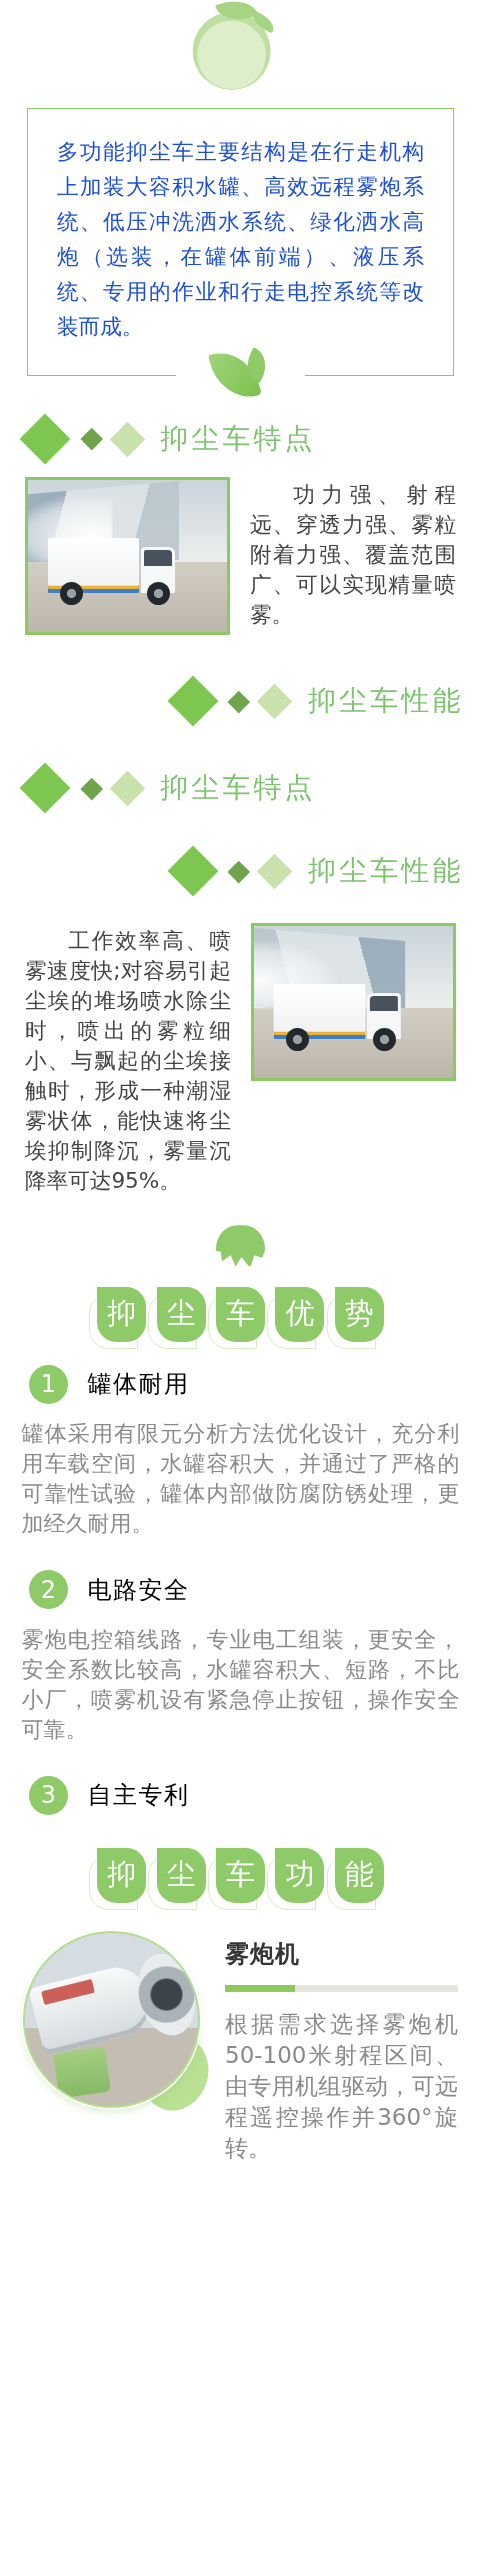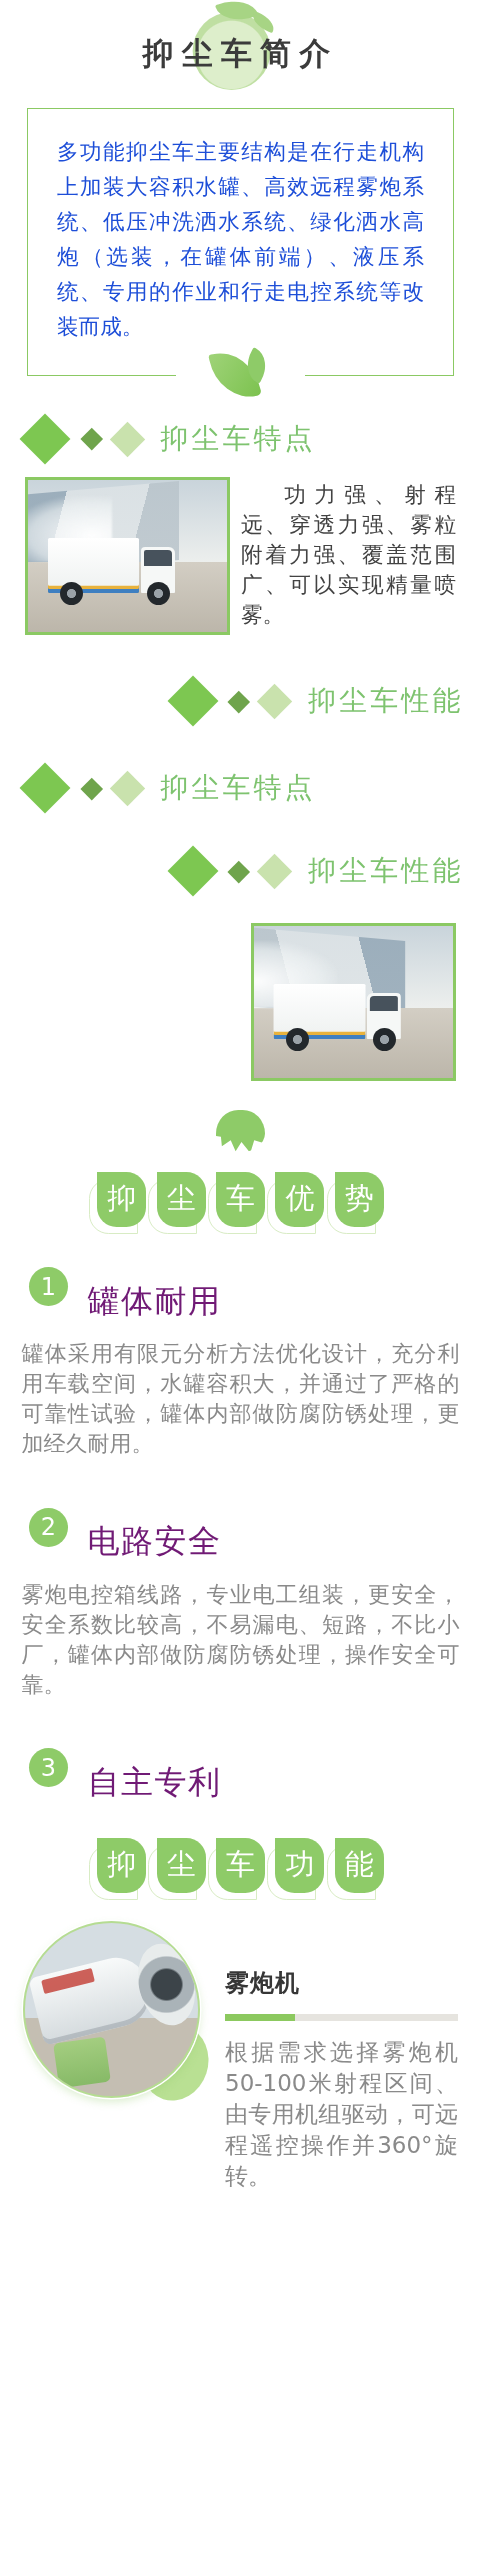--- a/index.html
+++ b/index.html
@@ -28,21 +28,21 @@
   .dh { display:flex; align-items:center; height:58px; }
   .dh.left { padding-left:27px; justify-content:flex-start; }
   .dh.right { padding-right:17.5px; justify-content:flex-end; }
   .dia { flex:none; transform:rotate(45deg); }
   .dia-lg { width:36px; height:36px; background:#7dc751; }
   .dia-sm { width:15.5px; height:15.5px; background:#6fa44c; margin-left:20.6px; }
   .dia-md { width:25px; height:25px; background:#c9e2ad; margin-left:15.5px; }
   .dh-label { margin-left:20.6px; font-size:28px; color:#7ec36f; letter-spacing:3.1px; white-space:nowrap; }
 
   
-  .feat-row { display:flex; gap:11px; padding:9.3px 25px 0; align-items:flex-start; }
+  .feat-row { display:flex; gap:20px; padding:9.3px 25px 0; align-items:flex-start; }
   .feat-row.img-right { flex-direction:row-reverse; }
   .feat-text { flex:1; font-size:21.6px; line-height:30px; color:#434343; text-align:justify; text-indent:2em; padding-top:3.1px; }
   .photo { flex:none; width:205px; height:158px; border:3.6px solid #8bc963; position:relative; overflow:hidden; background:#dfe4e6; }
 
   
   .scene .sky { position:absolute; left:0; right:0; top:0; height:56%; background:linear-gradient(#c9d4db,#eef0ee); }
   .scene .shed { position:absolute; left:-4%; top:5%; width:80%; height:52%;
     background:linear-gradient(105deg,#93a7b6 0 26%,#dde3e6 26% 72%,#b9c4cb 72%); transform:skewY(-5deg); opacity:.85; }
   .scene .ground { position:absolute; left:0; right:0; bottom:0; height:46%; background:linear-gradient(#d3cec4,#bcb6aa); }
   .scene .t-box { position:absolute; left:10%; bottom:26%; width:46%; height:36%; border-radius:1.5px;
@@ -67,33 +67,33 @@
   .tile .tile-outline { position:absolute; left:-8.2px; top:7.2px; width:100%; height:100%;
     background:#fff; border:1.5px solid #d8ecc4; border-radius:19.6px 19.6px 0 19.6px; }
   .tile .tile-face { position:absolute; inset:0; background:#8ecb68; border-radius:0 19.6px 19.6px 19.6px;
     color:#fff; font-size:29px; display:flex; align-items:center; justify-content:center; }
 
   
   .adv-item { padding:0 21.6px; }
   .adv-head { display:flex; align-items:center; padding-left:7.2px; margin-top:31px; }
   .adv-num { flex:none; width:39px; height:39px; border-radius:50%; background:#8ecb68; color:#fff;
     font-size:24px; display:flex; align-items:center; justify-content:center; }
-  .adv-title { margin-left:19.6px; font-size:32px; color:#701a75; letter-spacing:1.5px;margin-top:30px; }
+  .adv-title { margin-left:19.6px; font-size:24px; color:#000000; letter-spacing:1.5px; }
   .adv-body { margin-top:15.5px; font-size:22px; line-height:30px; color:#8a8a8a; text-align:justify; }
   .adv-item.a1 .adv-head { margin-top:23px; }
 
   
   .func-row { display:flex; gap:25px; padding:0 23px; margin-top:21.6px; align-items:flex-start; }
   .cir-wrap { position:relative; flex:none; width:177px; height:177px; }
   .cir-wrap .blob { position:absolute; right:-8.2px; bottom:-3.1px; width:66px; height:76px;
     background:#b9e093; border-radius:50%; transform:rotate(18deg); }
   .cir { position:absolute; inset:0; border-radius:50%; border:2.1px solid #b5dc92; overflow:hidden;
     background:linear-gradient(#d5dde2 55%, #c4beb2 55%); box-shadow:0 0 0 1.5px #ffffff, 0 4.1px 8.2px rgba(140,200,100,.30); }
   .func-text { flex:1; padding-top:7.2px; min-width:0; }
-  .func-title { font-size:24px; font-weight:600; color:#363636; letter-spacing:1px;margin-top:39px; }
+  .func-title { font-size:24px; font-weight:600; color:#363636; letter-spacing:1px; }
   .bar { margin-top:15.5px; width:100%; height:6.7px; background:#e6e4df; }
   .bar .bar-fill { display:block; width:30%; height:100%; background:#8cc95f; }
   .func-desc { margin-top:16.5px; font-size:23px; line-height:31px; color:#8a8a8a; text-align:justify; }
 
   
   .cir i { position:absolute; display:block; }
   .v-cannon .s1 { left:6%; top:24%; width:66%; height:40%; background:linear-gradient(#f8fafa,#d4dadd); border-radius:8.2px 31px 31px 8.2px; transform:rotate(-14deg); box-shadow:inset 0 -5.2px 0 rgba(120,130,138,.35); }
   .v-cannon .s2 { right:2%; top:12%; width:32%; height:48%; border-radius:50%; transform:rotate(-14deg);
     background:radial-gradient(circle, #3c4449 0 30%, #aab3b8 34% 55%, #e8ecec 58%); }
   .v-cannon .s3 { left:10%; top:30%; width:30%; height:8%; background:#c23b32; border-radius:2.1px; transform:rotate(-14deg); opacity:.8; }
@@ -102,21 +102,20 @@
 </head>
 <body>
 
 <div class="page">
 
   <div class="title-block">
     <div class="title-deco">
       <i class="leaf-a"></i>
       <i class="leaf-b"></i>
     </div>
-    <div class="page-title">抑尘车简介</div>
   </div>
 
   <div class="intro-box">
     <p class="intro-text">多功能抑尘车主要结构是在行走机构上加装大容积水罐、高效远程雾炮系统、低压冲洗洒水系统、绿化洒水高炮（选装，在罐体前端）、液压系统、专用的作业和行走电控系统等改装而成。</p>
   </div>
   <div class="leaf-divider">
     <i class="lf1"></i>
     <i class="lf2"></i>
   </div>
 
@@ -166,20 +165,21 @@
       <i class="sky"></i>
         <i class="shed"></i>
         <i class="ground"></i>
       <i class="t-fog"></i>
         <i class="t-box"></i>
         <i class="t-cab"></i>
         <i class="t-win"></i>
         <i class="t-w1"></i>
         <i class="t-w2"></i>
     </div>
+    <p class="feat-text">工作效率高、喷雾速度快;对容易引起尘埃的堆场喷水除尘时，喷出的雾粒细小、与飘起的尘埃接触时，形成一种潮湿雾状体，能快速将尘埃抑制降沉，雾量沉降率可达95%。</p>
   </div>
 
   <div class="leaf-small"></div>
   <div class="tiles">
     <div class="tile">
         <i class="tile-outline"></i>
         <span class="tile-face">抑</span>
       </div>
     <div class="tile">
         <i class="tile-outline"></i>
@@ -204,21 +204,21 @@
       <span class="adv-num">1</span>
       <span class="adv-title">罐体耐用</span>
     </div>
     <p class="adv-body">罐体采用有限元分析方法优化设计，充分利用车载空间，水罐容积大，并通过了严格的可靠性试验，罐体内部做防腐防锈处理，更加经久耐用。</p>
   </div>
   <div class="adv-item">
     <div class="adv-head">
       <span class="adv-num">2</span>
       <span class="adv-title">电路安全</span>
     </div>
-    <p class="adv-body">雾炮电控箱线路，专业电工组装，更安全，安全系数比较高，不易漏电、短路，不比小厂，罐体内部做防腐防锈处理，操作安全可靠。</p>
+    <p class="adv-body">雾炮电控箱线路，专业电工组装，更安全，安全系数比较高，水罐容积大、短路，不比小厂，喷雾机设有紧急停止按钮，操作安全可靠。</p>
   </div>
   <div class="adv-item">
     <div class="adv-head">
       <span class="adv-num">3</span>
       <span class="adv-title">自主专利</span>
     </div>
   </div>
 
   <div class="tiles" style="margin-top:33px;">
     <div class="tile">

